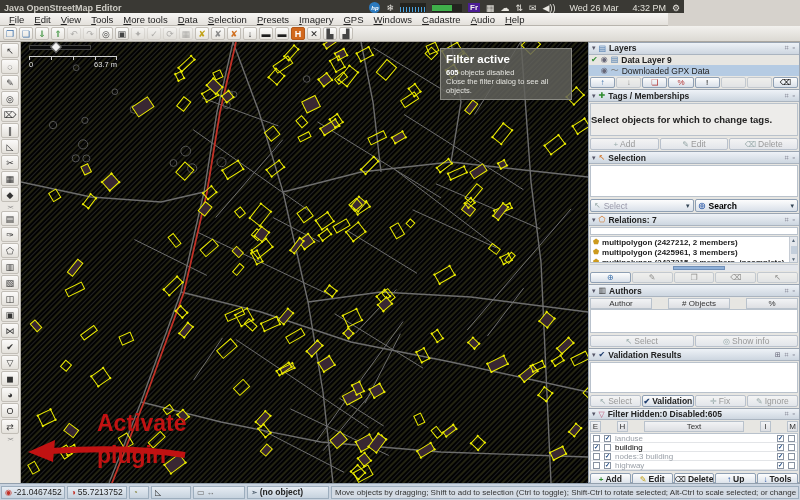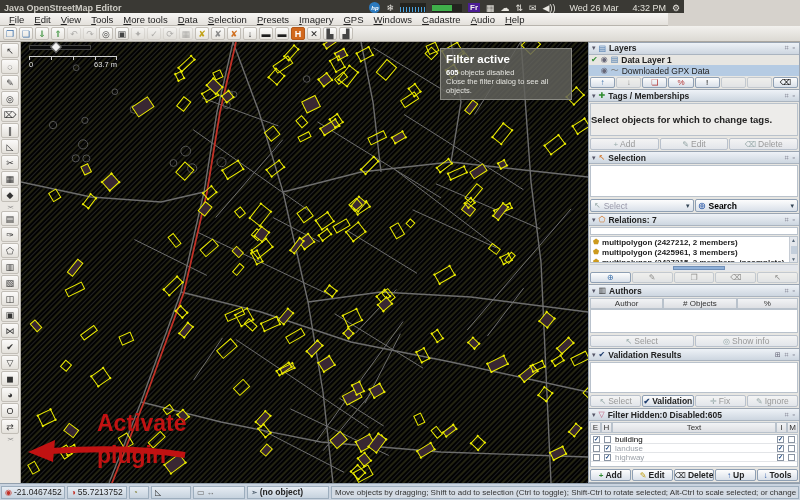--- a/index.html
+++ b/index.html
@@ -94,21 +94,21 @@
     font-weight:bold;color:#222;white-space:nowrap;}
   .rel-ic{color:#cc9a1e;font-size:7px;}
   .sb-v{position:absolute;right:0;top:0;bottom:0;width:8px;background:#e4e7ec;border-left:1px solid #c6ccd4;
     display:flex;flex-direction:column;justify-content:space-between;align-items:center;font-size:5px;color:#567;}
   .sb-h{height:7px;background:#e4e7ec;border-top:1px solid #c6ccd4;position:relative;margin:0 1px;}
   .sb-h .thumb{position:absolute;left:40%;width:25%;top:1px;bottom:1px;background:#8fb0d8;border:1px solid #6f8fb8;}
   .combo{flex:1;height:13px;border:1px solid #8fa0b4;border-radius:2px;display:flex;align-items:center;
     background:linear-gradient(#fdfdfd,#d9e0e9);font-size:8.5px;padding:0 3px;gap:3px;}
   .combo .caret{margin-left:auto;font-size:7px;color:#345;}
   .combo.dis{color:#99a;}
-  .thead{display:flex;height:11px;}
+  .thead{display:flex;height:11px;gap:16px;}
   .th{border:1px solid #b9c2cc;background:linear-gradient(#f2f3f5,#dddfe3);font-size:8px;color:#333;
     display:flex;align-items:center;justify-content:center;}
   .ftable{margin:1px;background:#fff;border:1px solid #b9c2cc;flex:1;display:flex;flex-direction:column;}
   .frow{display:flex;height:9px;border-bottom:1px solid #e3e5e8;align-items:center;font-size:8px;}
   .fc{display:flex;align-items:center;justify-content:center;}
   .fc.e,.fc.h,.fc.i,.fc.m{width:11px;} .fc.t{flex:1;justify-content:flex-start;padding-left:2px;}
   .cb{width:7px;height:7px;border:1px solid #8a94a2;background:#fff;font-size:6px;line-height:6px;
     display:flex;align-items:center;justify-content:center;color:#13407e;font-weight:bold;}
   .muted{color:#9aa0a8;}
   
@@ -1148,21 +1148,21 @@
     <div class="phead">
       <span class="ph-min">▾</span>
       <span class="ph-ico c-blue">▤</span>
       <b>Layers</b>
       <span class="ph-ctl">⌗ ▫</span>
     </div>
     <div class="lrow">
       <span class="li" style="color:#2e8b2e">✔</span>
       <span class="li" style="color:#667">◉</span>
       <span class="li c-blue">▤</span>
-      <b>Data Layer 1</b>
+      <b>Data Layer 9</b>
     </div>
     <div class="lrow sel">
       <span class="li" style="visibility:hidden">✔</span>
       <span class="li" style="color:#667">◉</span>
       <span class="li" style="color:#777">〜</span>
       <span>Downloaded GPX Data</span>
     </div>
     <div class="pbtns">
       <span class="mini-b c-blue">↑</span>
         <span class="mini-b dis">↓</span>
@@ -1327,41 +1327,56 @@
     <div class="thead" style="margin:1px 1px 0 1px">
       <span class="th" style="width:11px">E</span>
       <span class="th" style="width:11px">H</span>
       <span class="th" style="flex:1">Text</span>
       <span class="th" style="width:11px">I</span>
       <span class="th" style="width:11px">M</span>
     </div>
     <div class="ftable">
       <div class="frow">
         <span class="fc e">
+            <span class="cb"></span>
+          </span>
+        <span class="fc h">
+            <span class="cb">✓</span>
+          </span>
+        <span class="fc t muted">landuse</span>
+        <span class="fc i">
+            <span class="cb">✓</span>
+          </span>
+        <span class="fc m">
+            <span class="cb"></span>
+          </span>
+      </div>
+      <div class="frow">
+        <span class="fc e">
             <span class="cb">✓</span>
           </span>
         <span class="fc h">
             <span class="cb"></span>
           </span>
         <span class="fc t">building</span>
         <span class="fc i">
             <span class="cb">✓</span>
           </span>
         <span class="fc m">
             <span class="cb"></span>
           </span>
       </div>
       <div class="frow">
         <span class="fc e">
             <span class="cb"></span>
           </span>
         <span class="fc h">
             <span class="cb">✓</span>
           </span>
-        <span class="fc t muted">landuse</span>
+        <span class="fc t muted">nodes:3 building</span>
         <span class="fc i">
             <span class="cb">✓</span>
           </span>
         <span class="fc m">
             <span class="cb"></span>
           </span>
       </div>
       <div class="frow">
         <span class="fc e">
             <span class="cb"></span>

